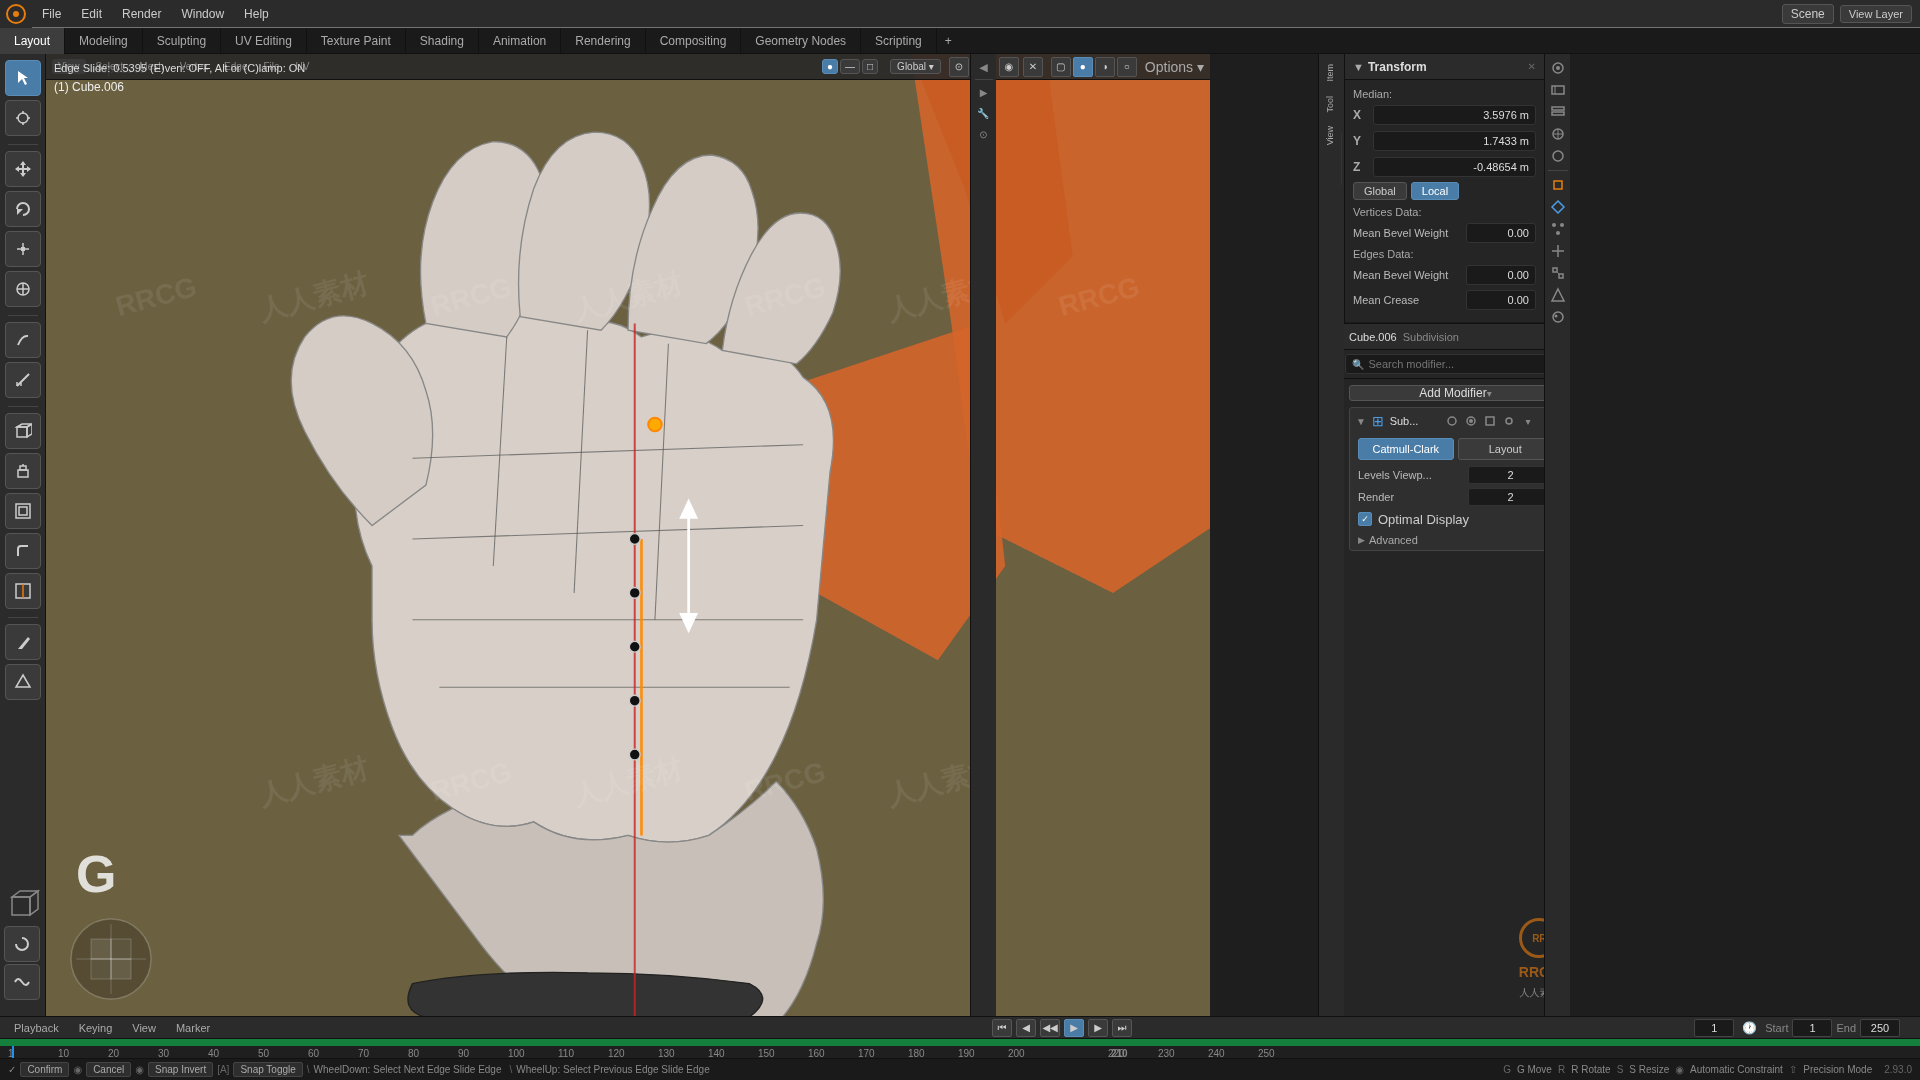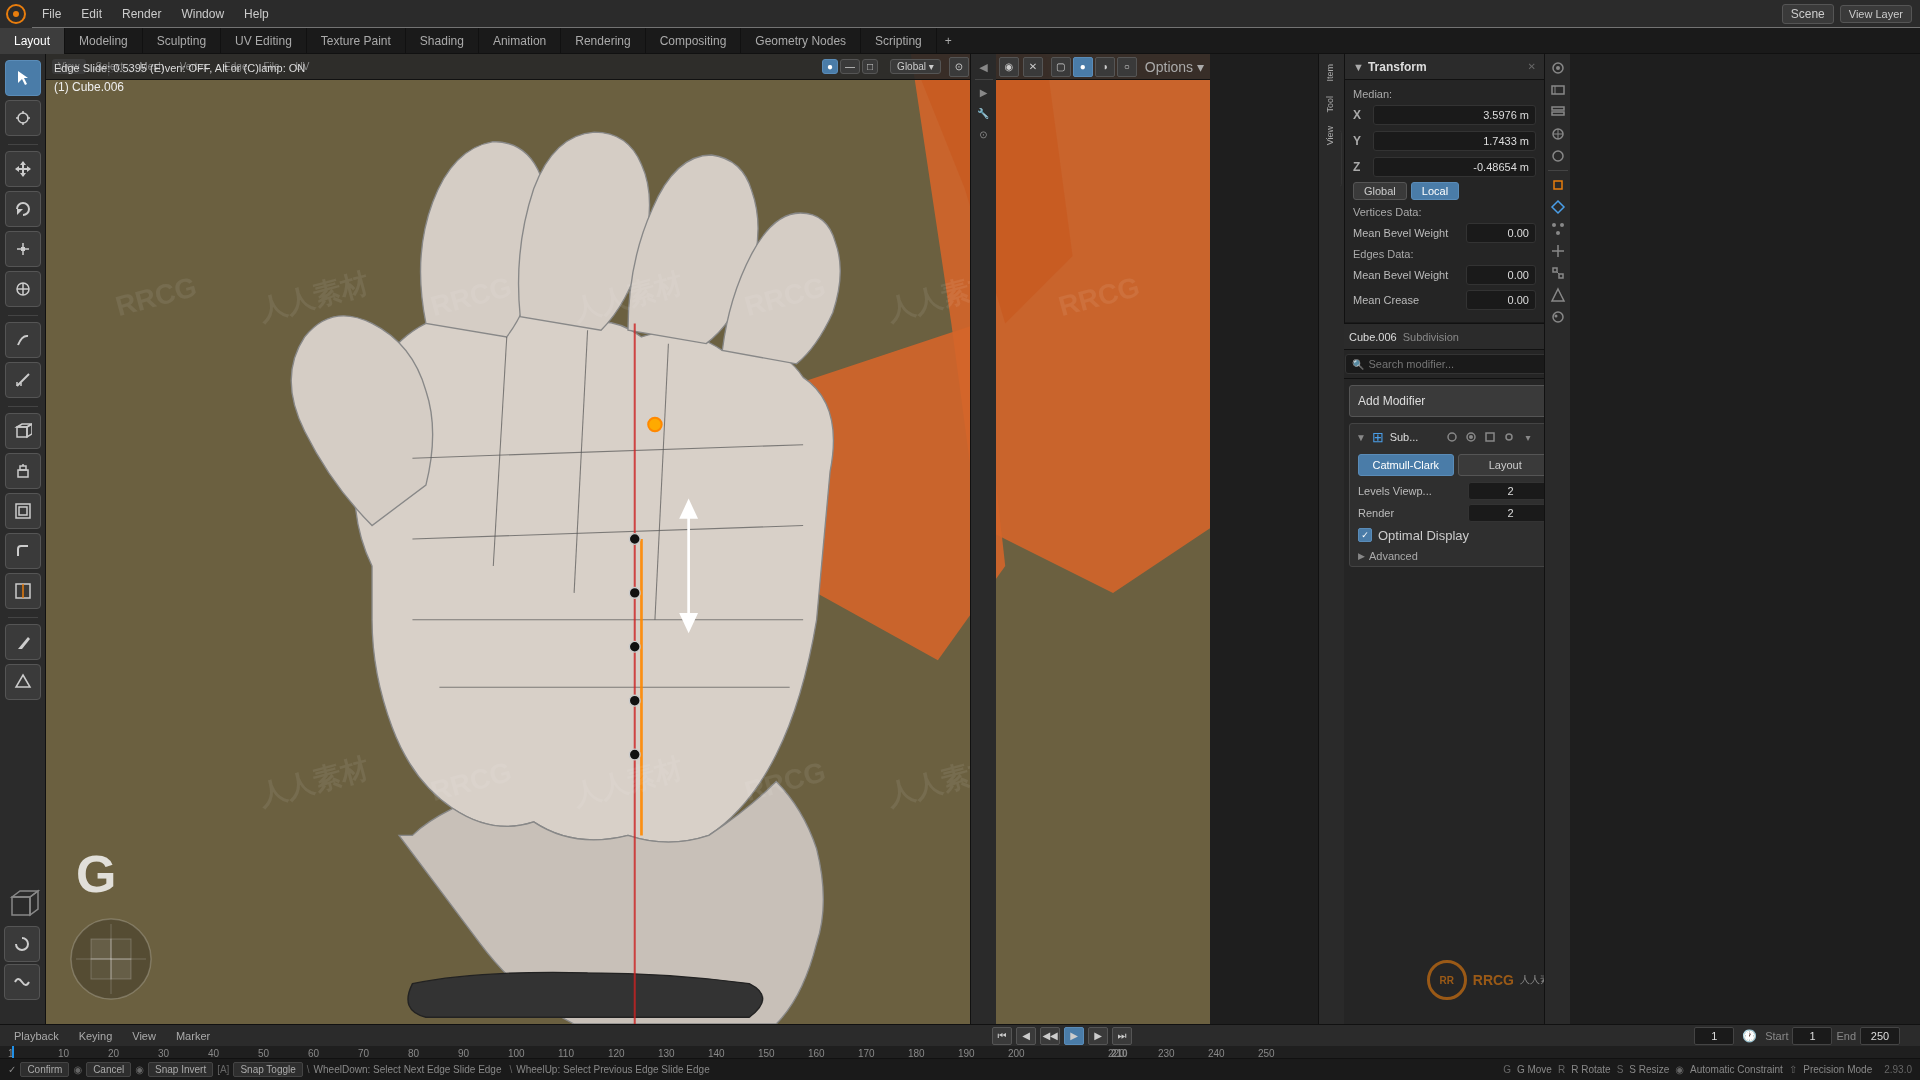--- a/index.html
+++ b/index.html
@@ -304,31 +304,31 @@
       padding: 8px 2px;
       font-size: 10px;
       color: #aaa;
       cursor: pointer;
       background: transparent;
       border-radius: 3px;
     }
 
     .add-modifier-btn {
       margin: 6px 8px;
-      padding: 8px;
+      padding: 0;
       background: #3a3a3a;
       border: 1px solid #555;
       border-radius: 3px;
       color: #ddd;
       font-size: 12px;
       cursor: pointer;
       text-align: center;
       display: flex;
       align-items: center;
-      justify-content: space-between;
+      justify-content: center;
     }
 
     .mod-item {
       margin: 4px 8px;
       background: #2f2f2f;
       border: 1px solid #444;
       border-radius: 3px;
     }
     .mod-item-header {
       display: flex;
@@ -438,21 +438,21 @@
       font-size: 11px;
       cursor: pointer;
     }
 
     
     #timeline {
       position: absolute;
       bottom: 0;
       left: 0;
       right: 0;
-      height: 56px;
+      height: 64px;
       background: #15803d;
       border-top: 1px solid #111;
       z-index: 100;
     }
     #timeline-header {
       height: 22px;
       background: #2b2b2b;
       display: flex;
       align-items: center;
       gap: 8px;
@@ -1379,21 +1379,21 @@
     <span style="font-size:10px;color:#888;">S Resize</span>
     <span style="color:#666;">◉</span>
     <span style="font-size:10px;color:#888;">Automatic Constraint</span>
     <span style="color:#666;">⇧</span>
     <span style="font-size:10px;color:#888;">Precision Mode</span>
   </div>
 
   <div style="margin-left:8px;font-size:10px;color:#666;">2.93.0</div>
 </div>
 
-<div style="position:absolute;bottom:80px;right:360px;display:flex;align-items:center;gap:6px;z-index:50;opacity:0.6;">
+<div style="position:absolute;bottom:80px;right:360px;display:flex;align-items:center;gap:6px;z-index:50;opacity:0.6;flex-direction:column;">
   <div style="width:40px;height:40px;border:3px solid #e87d0d;border-radius:50%;display:flex;align-items:center;justify-content:center;">
     <span style="color:#e87d0d;font-size:10px;font-weight:bold;">RR</span>
   </div>
   <div style="color:#e87d0d;font-size:14px;font-weight:bold;">RRCG</div>
   <div style="color:#ccc;font-size:10px;">人人素材</div>
 </div>
 
 <div style="position:absolute;right:576px;top:54px;bottom:56px;width:22px;background:#2a2a2a;border-left:1px solid #111;display:flex;flex-direction:column;align-items:center;padding-top:4px;z-index:55;">
   <div style="writing-mode:vertical-rl;transform:rotate(180deg);font-size:9px;color:#aaa;padding:6px 2px;cursor:pointer;">Animate</div>
   <div style="writing-mode:vertical-rl;transform:rotate(180deg);font-size:9px;color:#aaa;padding:6px 2px;cursor:pointer;">Edit</div>

